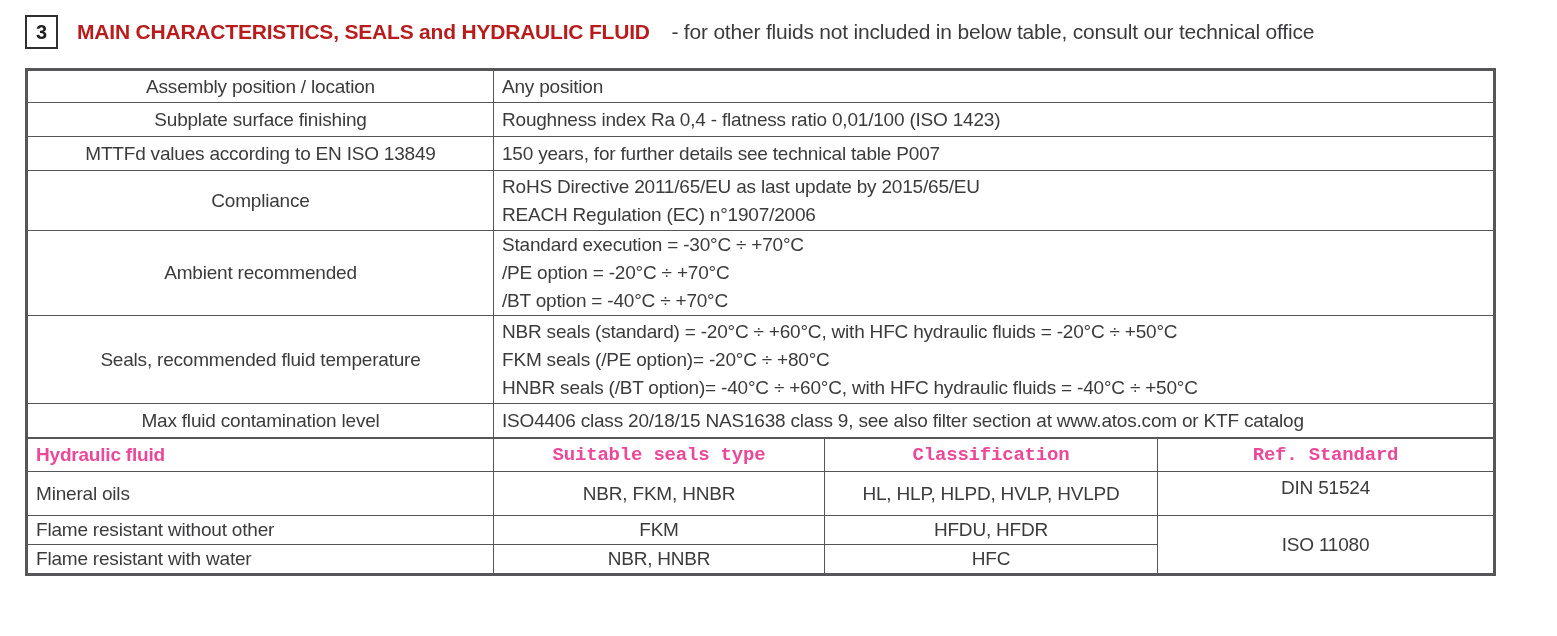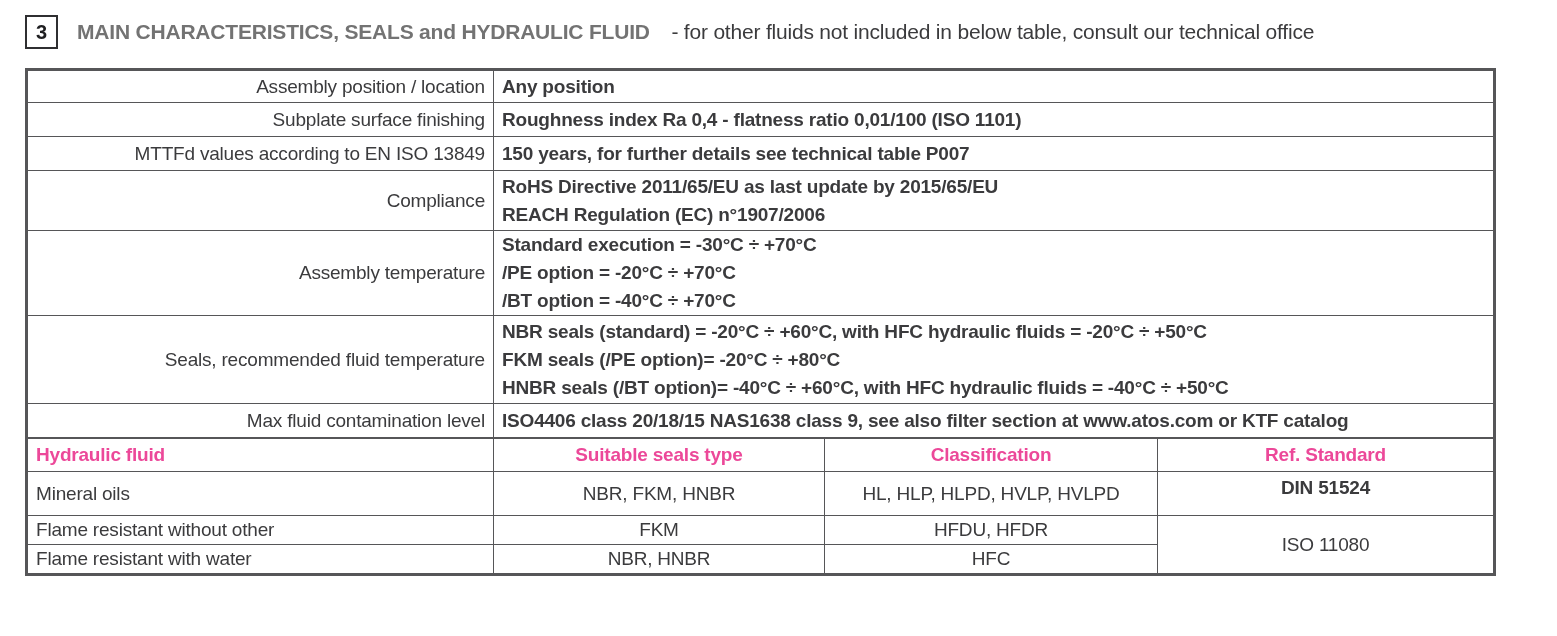--- a/index.html
+++ b/index.html
@@ -37,21 +37,21 @@
     color: #1f1f21;
     flex: 0 0 auto;
   }
   .section-title {
     margin-left: 19px;
     font-size: 21px;
     letter-spacing: -0.2px;
     white-space: nowrap;
     color: #3b3b3d;
   }
-  .section-title .bold { font-weight: bold; color: #737373; }
+  .section-title .bold { font-weight: bold; color: #b91c1c; }
   .section-title .rest { font-weight: normal; margin-left: 16px; }
 
   
   .table-wrap {
     border: 2px solid #565658;
     width: 1467px;
   }
   table {
     border-collapse: collapse;
     table-layout: fixed;
@@ -61,38 +61,38 @@
     border: 1px solid #565658;
     font-size: 19px;
     letter-spacing: -0.2px;
     color: #3b3b3d;
     padding: 0 8px;
     vertical-align: middle;
     overflow: hidden;
     white-space: nowrap;
   }
   
-  .char-table td.label-cell { text-align: right; }
+  .char-table td.label-cell { text-align: center; }
   .char-table td.value-cell { text-align: left; }
-  .char-table .line { line-height: 28px; font-weight: bold; }
+  .char-table .line { line-height: 28px; }
   .r-h32 { height: 32px; }
   .r-h34 { height: 34px; }
   .r-h40 { height: 40px; }
   .r-h60 { height: 60px; }
   .r-h84 { height: 84px; }
   .r-h88 { height: 88px; }
 
   
   .fluid-table th {
     font-weight: bold;
     color: #ec4899;
     height: 32px;
   }
   .fluid-table th.left { text-align: left; }
-  .fluid-table th.center { text-align: center; }
+  .fluid-table th.center { text-align: center; font-family: Liberation Mono, monospace; }
   .fluid-table td.center { text-align: center; }
   .fluid-table td.left { text-align: left; }
   .row-mineral td { height: 38px; }
   .row-fr1 td { height: 28px; }
   .row-fr2 td { height: 28px; }
   .fluid-table td.standard-span { text-align: center; }
 </style>
 </head>
 <body>
 
@@ -120,41 +120,41 @@
           <tr class="r-h32">
         <td class="label-cell">Assembly position / location</td>
         <td class="value-cell">
           <div class="line">Any position</div>
         </td>
       </tr>
 
       <tr class="r-h34">
         <td class="label-cell">Subplate surface finishing</td>
         <td class="value-cell">
-          <div class="line">Roughness index Ra 0,4 - flatness ratio 0,01/100 (ISO 1101)</div>
+          <div class="line">Roughness index Ra 0,4 - flatness ratio 0,01/100 (ISO 1423)</div>
         </td>
       </tr>
 
       <tr class="r-h34">
         <td class="label-cell">MTTFd values according to EN ISO 13849</td>
         <td class="value-cell">
           <div class="line">150 years, for further details see technical table P007</div>
         </td>
       </tr>
 
       <tr class="r-h60">
         <td class="label-cell">Compliance</td>
         <td class="value-cell">
           <div class="line">RoHS Directive 2011/65/EU as last update by 2015/65/EU</div>
           <div class="line">REACH Regulation (EC) n°1907/2006</div>
         </td>
       </tr>
 
       <tr class="r-h84">
-        <td class="label-cell">Assembly temperature</td>
+        <td class="label-cell">Ambient recommended</td>
         <td class="value-cell">
           <div class="line">Standard execution = -30°C ÷ +70°C</div>
           <div class="line">/PE option = -20°C ÷ +70°C</div>
           <div class="line">/BT option = -40°C ÷ +70°C</div>
         </td>
       </tr>
 
       <tr class="r-h88">
         <td class="label-cell">Seals, recommended fluid temperature</td>
         <td class="value-cell">
@@ -187,21 +187,21 @@
         <th class="left">Hydraulic fluid</th>
         <th class="center">Suitable seals type</th>
         <th class="center">Classification</th>
         <th class="center">Ref. Standard</th>
       </tr>
 
       <tr class="row-mineral">
         <td class="left">Mineral oils</td>
         <td class="center">NBR, FKM, HNBR</td>
         <td class="center">HL, HLP, HLPD, HVLP, HVLPD</td>
-        <td class="center" style="vertical-align:top; padding-top:5px;font-weight:bold;">DIN 51524</td>
+        <td class="center" style="vertical-align:top; padding-top:5px;">DIN 51524</td>
       </tr>
 
       <tr class="row-fr1">
         <td class="left">Flame resistant without other</td>
         <td class="center">FKM</td>
         <td class="center">HFDU, HFDR</td>
         <td class="standard-span" rowspan="2">ISO 11080</td>
       </tr>
 
       <tr class="row-fr2">

